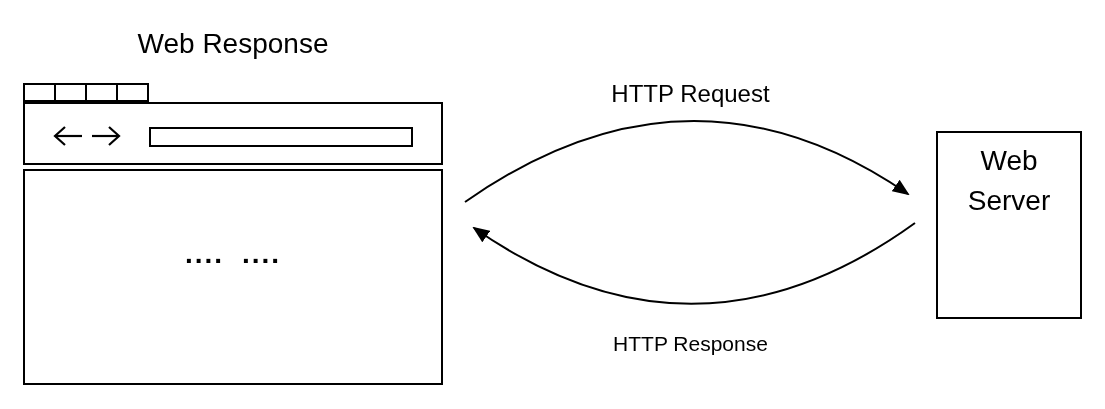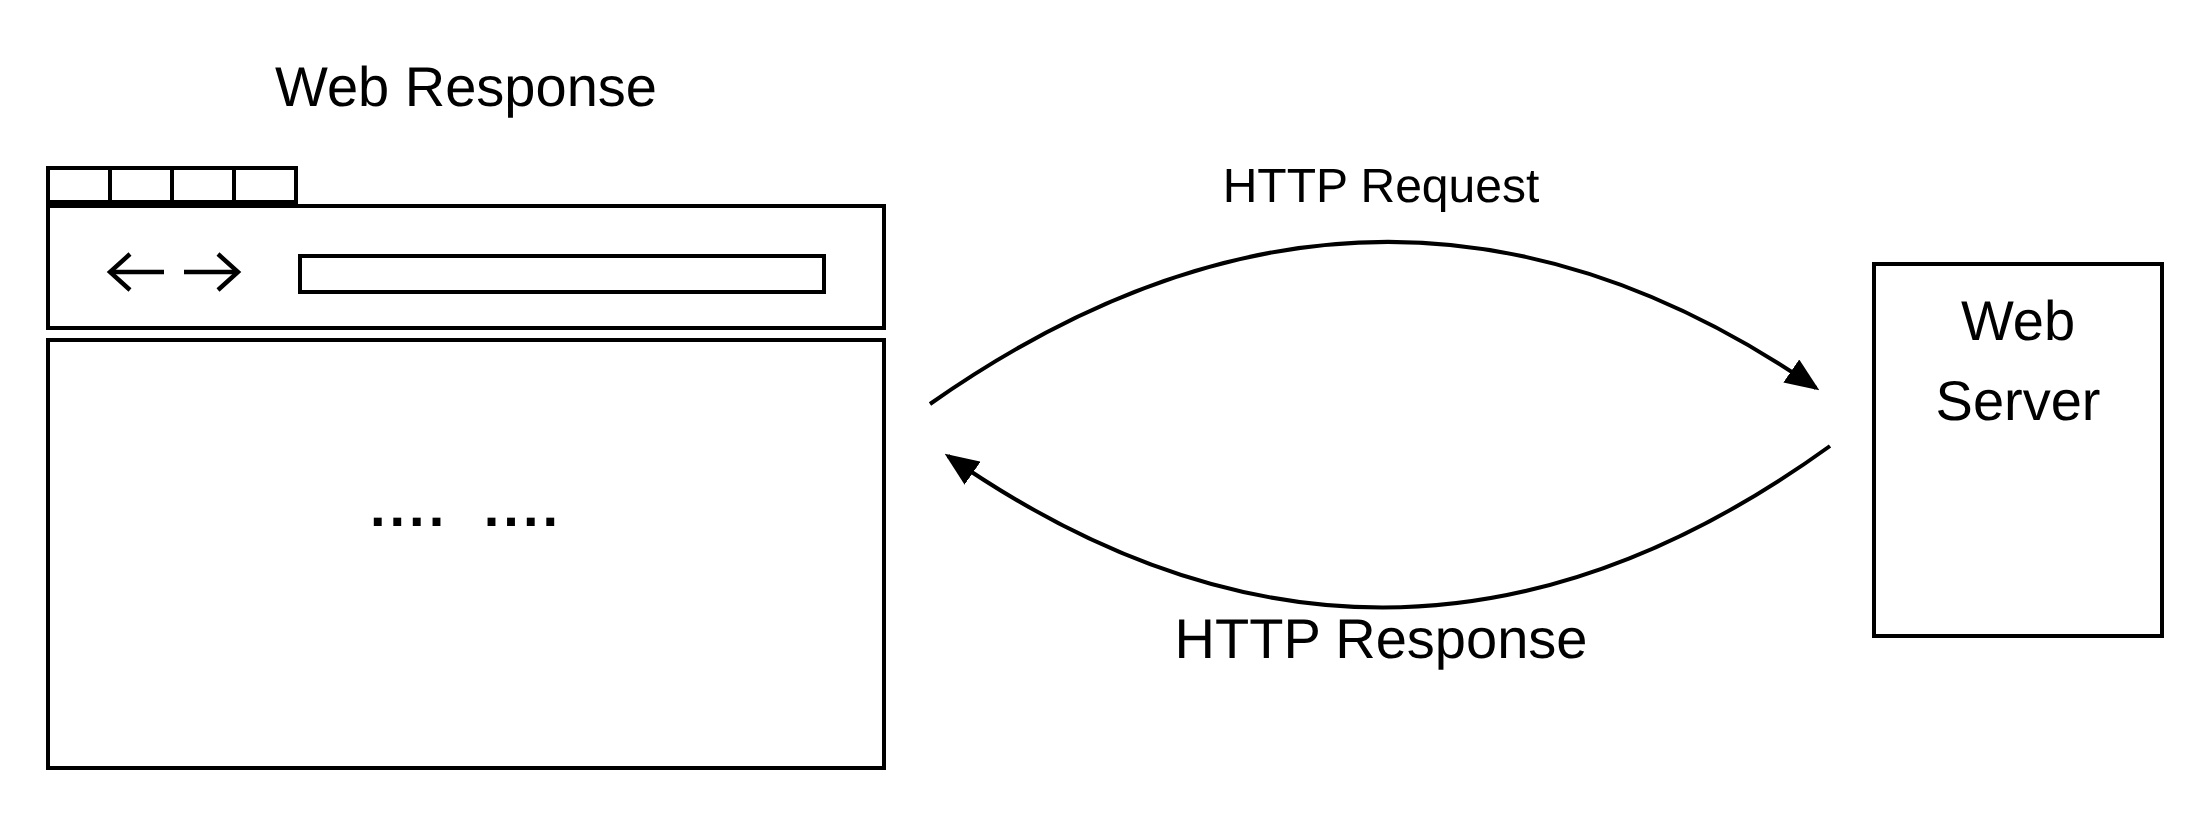--- a/index.html
+++ b/index.html
@@ -55,22 +55,22 @@
     font-size: 28px; font-weight: bold; line-height: 28px;
     text-align: center; letter-spacing: 2px; word-spacing: 8px;
   }
 
   
   .request-label {
     left: 538px; top: 80px; width: 305px;
     font-size: 24px; text-align: center; white-space: nowrap;
   }
   .response-label {
-    left: 538px; top: 304px; width: 305px;
-    font-size: 28px; text-align: center; white-space: nowrap;
+    left: 538px; top: 332px; width: 305px;
+    font-size: 21px; text-align: center; white-space: nowrap;
   }
 
   
   .server-box {
     left: 936px; top: 119px; width: 146px; height: 188px;
     border: 2px solid var(--line);
     background: var(--bg);
     margin-top: 12px;
   }
   .server-label {

